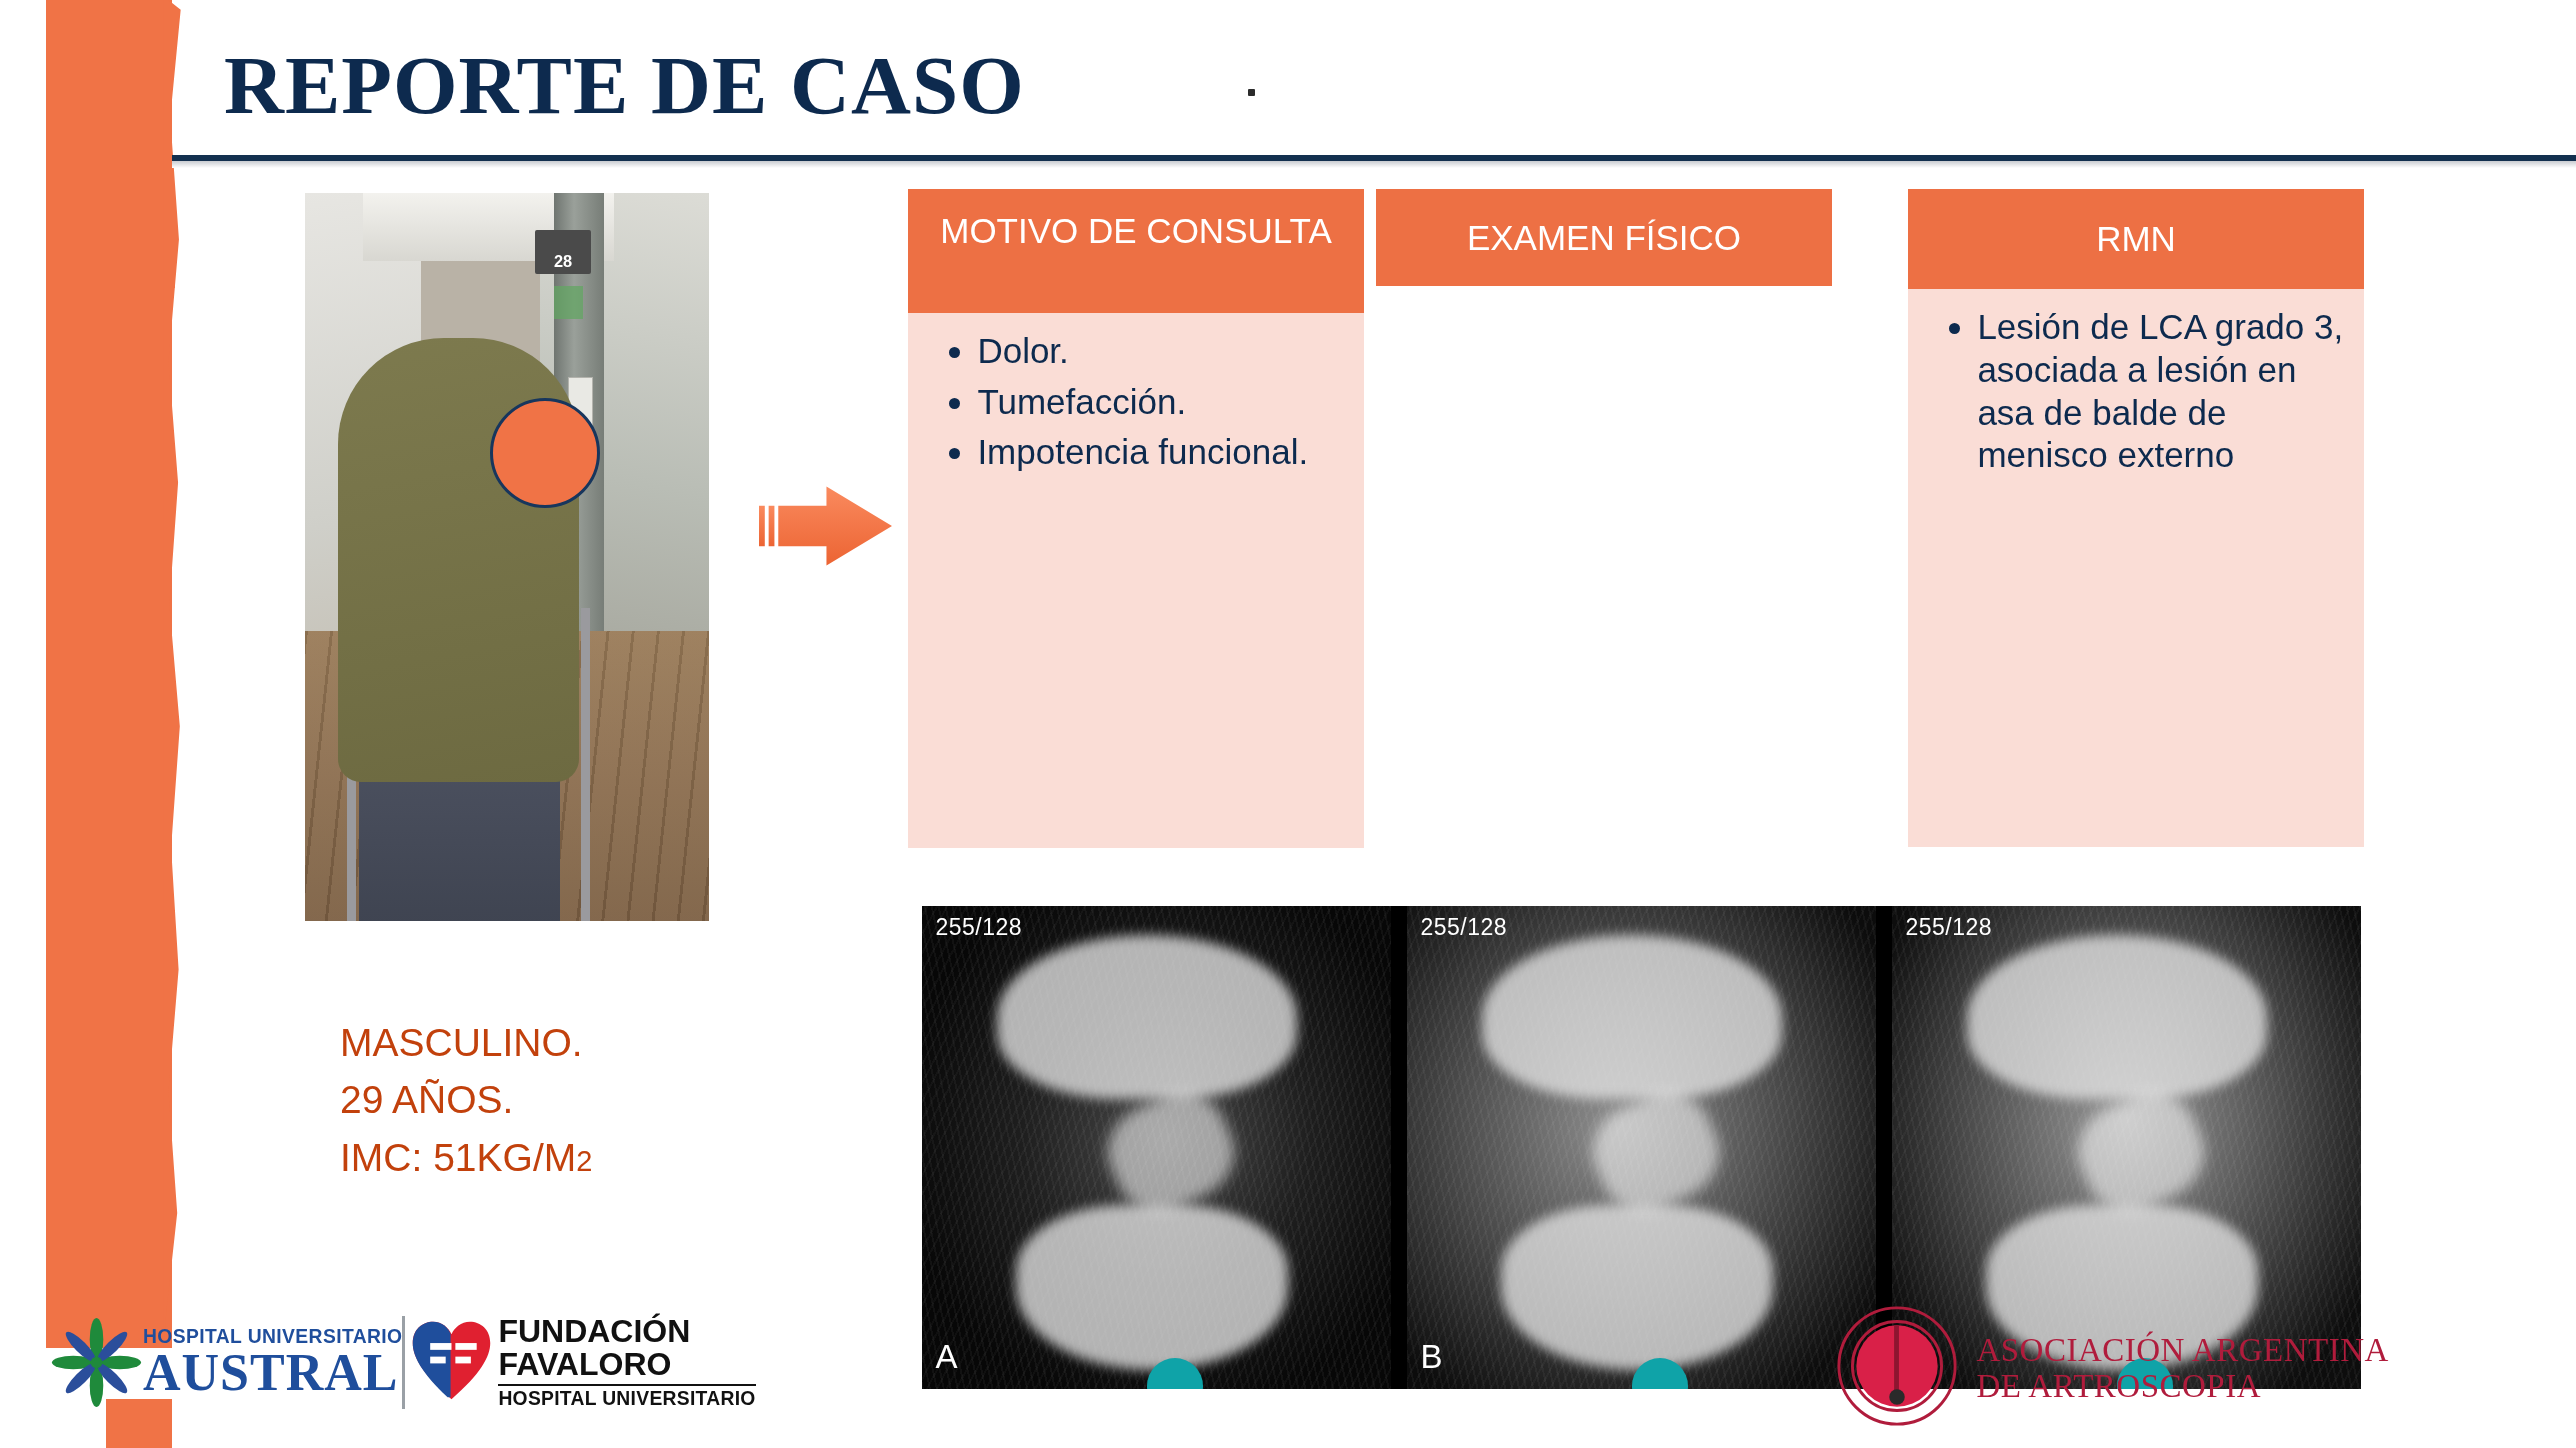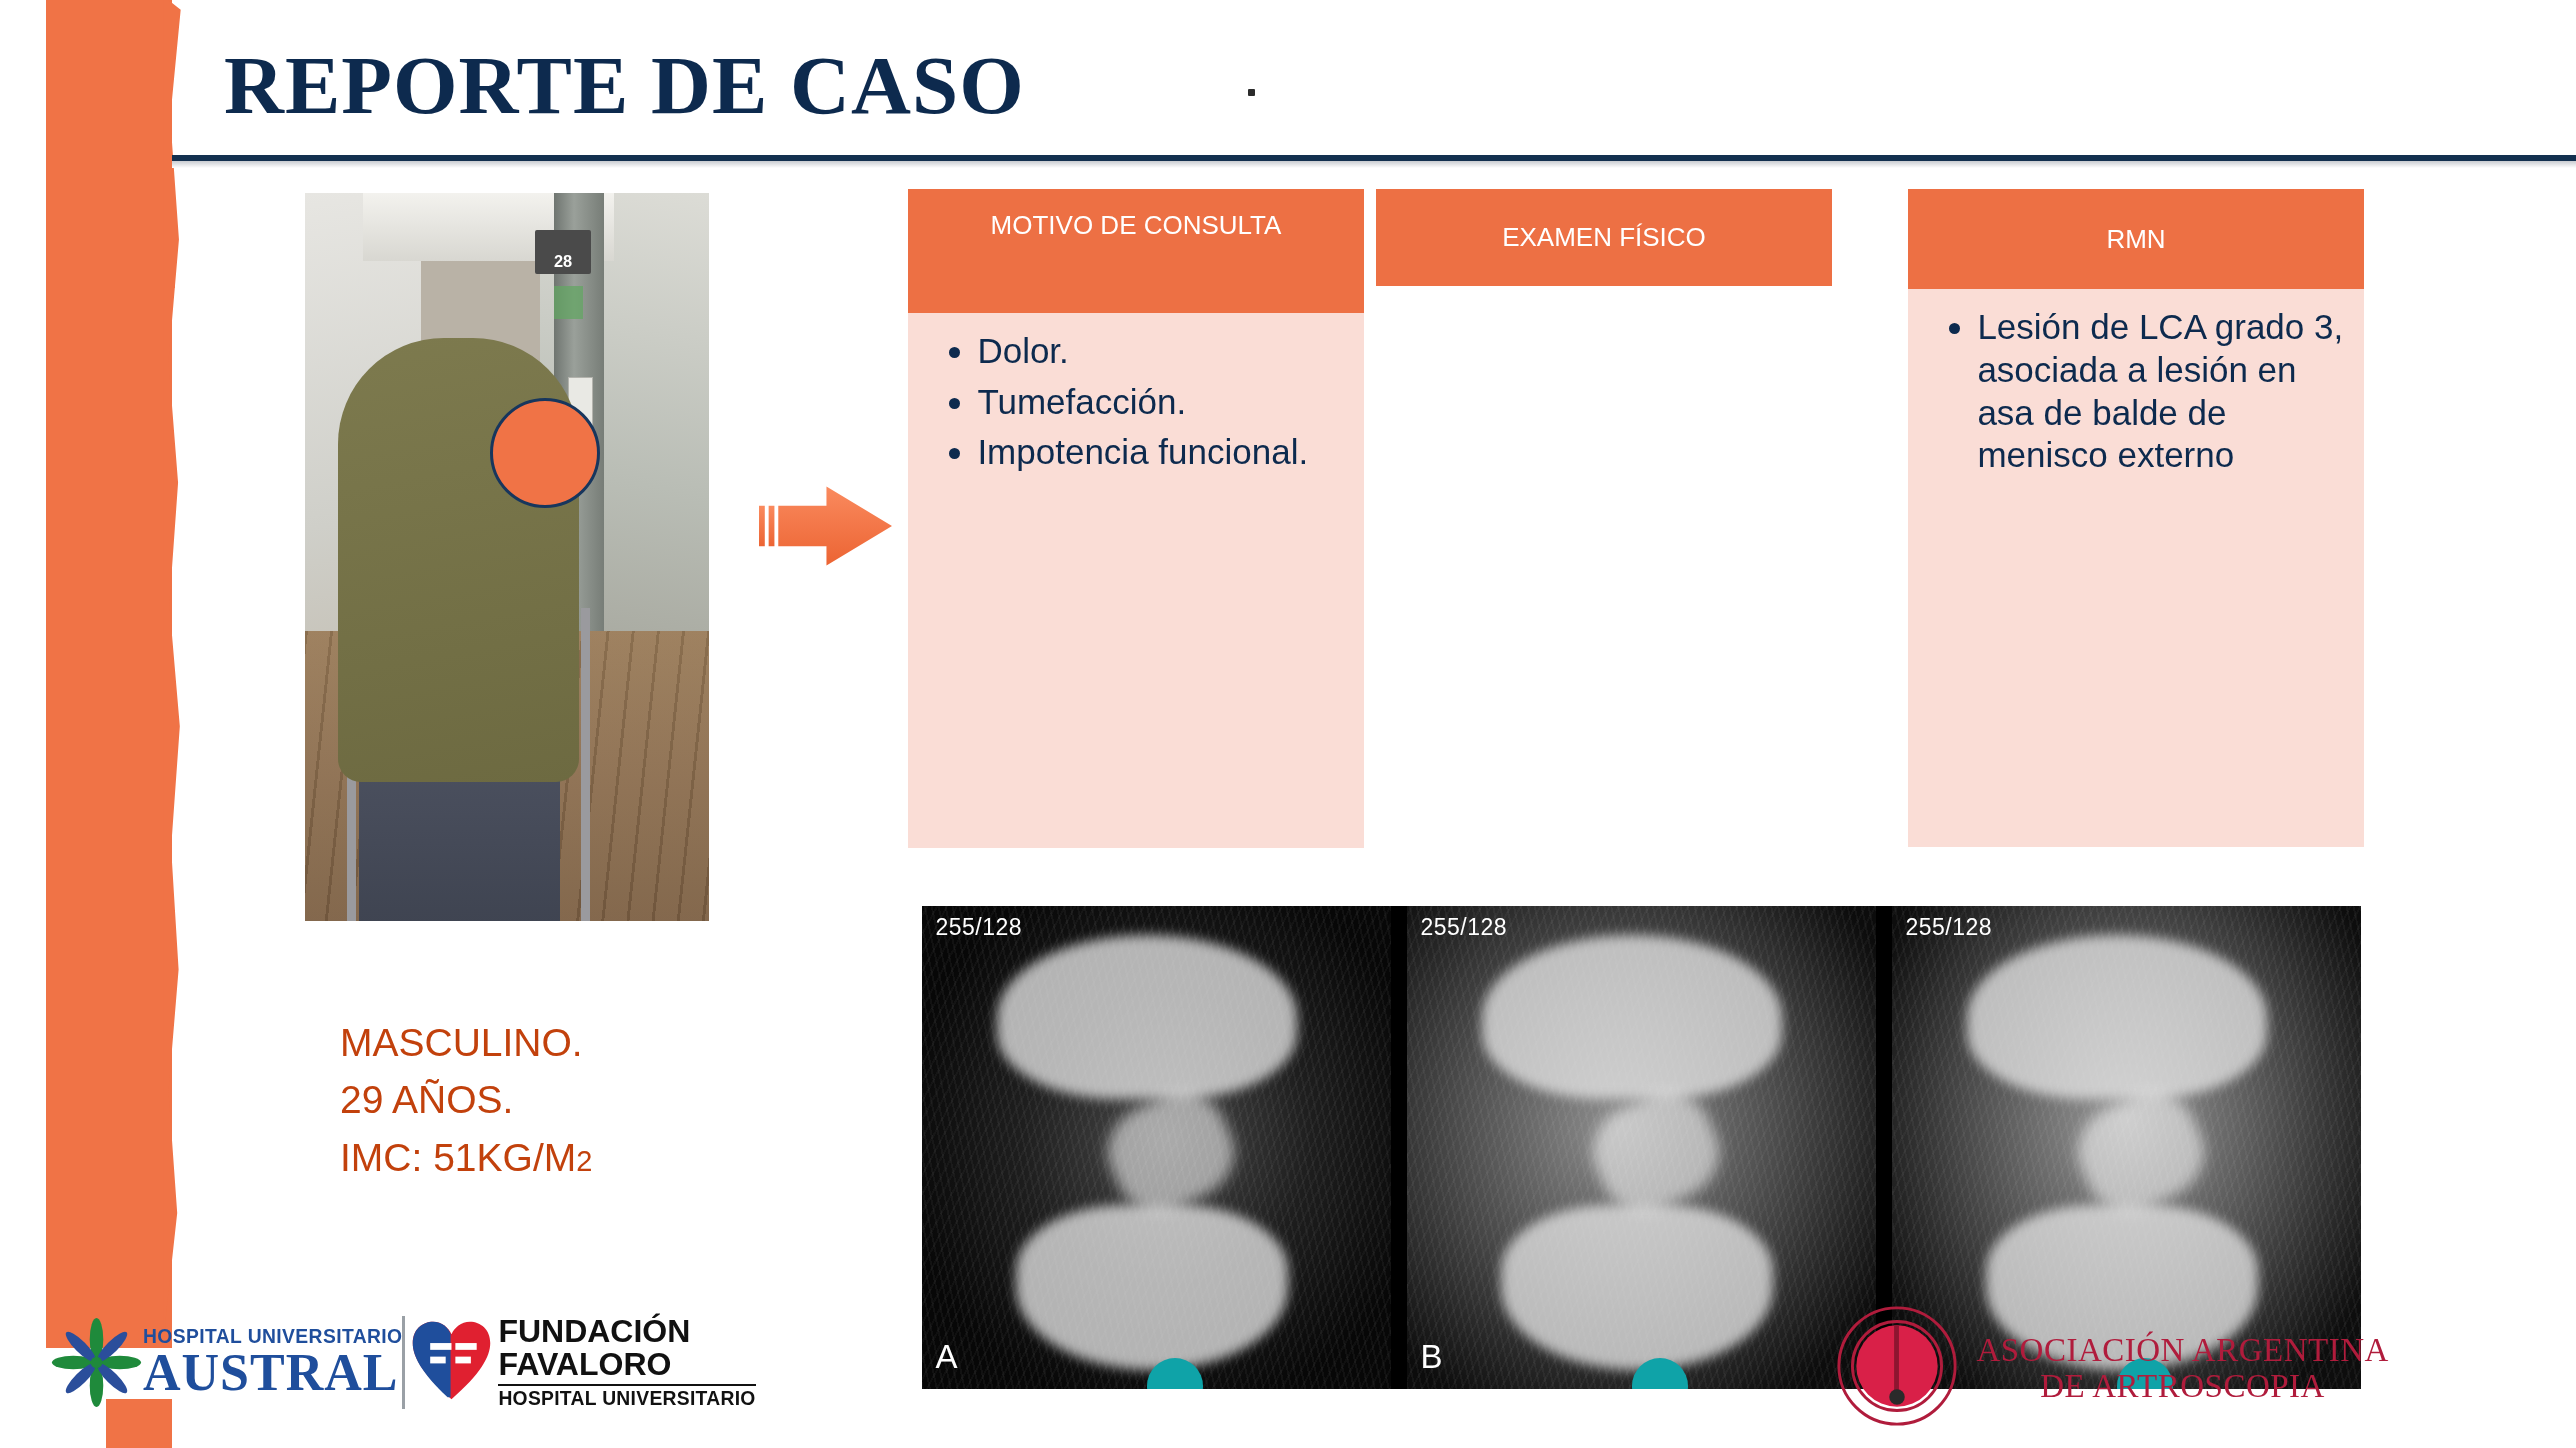--- a/index.html
+++ b/index.html
@@ -67,21 +67,21 @@
   .pinfo{position:absolute;left:340px;top:1014px;color:#c2410c;
          font-size:39px;font-weight:normal;line-height:1.47;}
   .pinfo span.sup{font-size:29px;}
 
   
   .arrow{position:absolute;left:753px;top:473px;width:145px;height:106px;}
 
   
   .card{position:absolute;top:189px;width:456px;}
   .card-head{background:#ED7044;color:#fff;text-align:center;
-         font-size:26px;line-height:1.18;padding:21px 9.7px;box-sizing:border-box;}
+         font-size:35px;line-height:1.18;padding:21px 9.7px;box-sizing:border-box;}
   .card-body{background:#FADDD6;padding:17.4px 15.5px 21px 17.4px;box-sizing:border-box;
          color:#0D2A4E;font-size:35px;line-height:1.22;}
   .card-body ul{margin:0;padding-left:52px;}
   .card-body li{margin-bottom:7.7px;}
   #card1{left:908px;}
   #card1 .card-head{height:124px;}
   #card1 .card-body{height:535px;}
   #card2{left:1376px;}
   #card2 .card-head{height:97px;display:flex;align-items:center;justify-content:center;}
   #card2 .card-body{height:562px;}
@@ -115,21 +115,21 @@
   .austral-txt1{font-family:"Liberation Sans",sans-serif;font-size:19.3px;font-weight:bold;
        color:#1F4E9C;letter-spacing:0.4px;}
   .austral-txt2{font-family:"Liberation Serif",serif;font-size:52px;font-weight:bold;
        color:#1F4E9C;line-height:.98;letter-spacing:1px;}
   .divider{width:2.9px;height:93px;background:#9aa0a6;}
   .fav-txt1{font-family:"Liberation Sans",sans-serif;font-size:32px;font-weight:bold;color:#111;line-height:1.04;}
   .fav-txt2{font-family:"Liberation Sans",sans-serif;font-size:19.3px;font-weight:bold;color:#111;
        border-top:2.9px solid #111;padding-top:1.9px;margin-top:2.9px;letter-spacing:0.3px;}
 
   .aaa-logo{position:absolute;left:1835px;top:1304px;display:flex;align-items:center;gap:17.4px;}
-  .aaa-txt{font-family:"Liberation Serif",serif;color:#B01C3C;font-size:33px;line-height:1.1;letter-spacing:0.5px;text-align:center;}
+  .aaa-txt{font-family:"Liberation Serif",serif;color:#B01C3C;font-size:33px;line-height:1.1;letter-spacing:0.5px;}
 </style>
 </head>
 <body>
 
 <div class="left-bar"></div>
 <div class="left-bar-foot"></div>
 <div class="bar-fleck" style="top:189px;height:9.7px;"></div>
 <div class="bar-fleck" style="top:220px;height:29px;"></div>
 <div class="bar-fleck" style="top:267px;height:21px;"></div>
 

